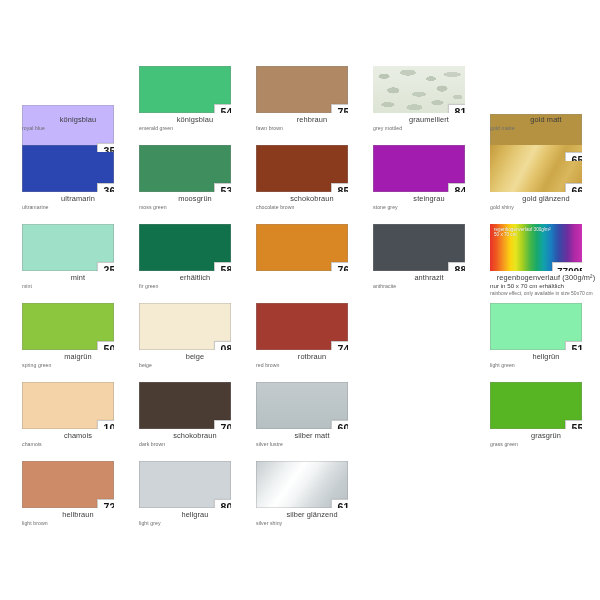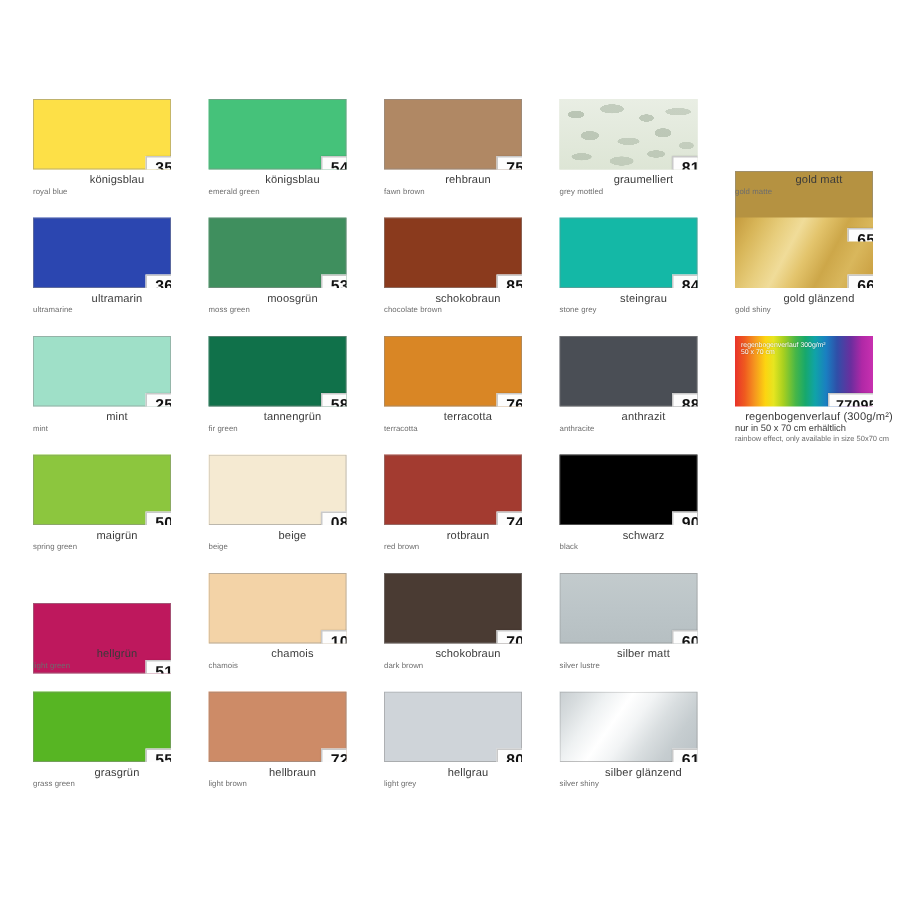--- a/index.html
+++ b/index.html
@@ -164,21 +164,21 @@
     white-space: nowrap;
     text-shadow: 0 0 1px rgba(0,0,0,0.35);
   }
 </style>
 </head>
 <body>
 
 <div id="sheet">
   <div class="grid" id="grid">
       <div class="cell">
-        <div class="swatch  hairline" style="background: #fde047;">
+        <div class="swatch  hairline" style="background: #c4b5fd; margin-top: 39px;">
           <div class="code">35</div>
         </div>
         <div class="labels">
           <div class="name-de">königsblau</div>
           <div class="name-en">royal blue</div>
         </div>
       </div>
       <div class="cell">
         <div class="swatch  hairline" style="background: rgb(69, 194, 122);">
           <div class="code">54</div>
@@ -236,21 +236,21 @@
       <div class="cell">
         <div class="swatch  hairline" style="background: rgb(138, 58, 29);">
           <div class="code">85</div>
         </div>
         <div class="labels">
           <div class="name-de">schokobraun</div>
           <div class="name-en">chocolate brown</div>
         </div>
       </div>
       <div class="cell">
-        <div class="swatch  hairline" style="background: #14b8a6;">
+        <div class="swatch  hairline" style="background: #a21caf;">
           <div class="code">84</div>
         </div>
         <div class="labels">
           <div class="name-de">steingrau</div>
           <div class="name-en">stone grey</div>
         </div>
       </div>
       <div class="cell">
         <div class="swatch surf-goldglanz">
           <div class="code">66</div>
@@ -267,31 +267,27 @@
         <div class="labels">
           <div class="name-de">mint</div>
           <div class="name-en">mint</div>
         </div>
       </div>
       <div class="cell">
         <div class="swatch  hairline" style="background: rgb(16, 113, 74);">
           <div class="code">58</div>
         </div>
         <div class="labels">
-          <div class="name-de">tannengrün</div>
+          <div class="name-de">erhältlich</div>
           <div class="name-en">fir green</div>
         </div>
       </div>
       <div class="cell">
         <div class="swatch  hairline" style="background: rgb(217, 134, 37);">
           <div class="code">76</div>
-        </div>
-        <div class="labels">
-          <div class="name-de">terracotta</div>
-          <div class="name-en">terracotta</div>
         </div>
       </div>
       <div class="cell">
         <div class="swatch  hairline" style="background: rgb(74, 78, 85);">
           <div class="code">88</div>
         </div>
         <div class="labels">
           <div class="name-de">anthrazit</div>
           <div class="name-en">anthracite</div>
         </div>
@@ -330,32 +326,23 @@
       </div>
       <div class="cell">
         <div class="swatch  hairline" style="background: rgb(163, 59, 48);">
           <div class="code">74</div>
         </div>
         <div class="labels">
           <div class="name-de">rotbraun</div>
           <div class="name-en">red brown</div>
         </div>
       </div>
-      <div class="cell">
-        <div class="swatch  hairline" style="background: rgb(0, 0, 0);">
-          <div class="code">90</div>
-        </div>
-        <div class="labels">
-          <div class="name-de">schwarz</div>
-          <div class="name-en">black</div>
-        </div>
-      </div>
       <div class="cell empty"></div>
       <div class="cell">
-        <div class="swatch  hairline" style="background: #be185d; margin-top: 20px;">
+        <div class="swatch  hairline" style="background: #86efac;">
           <div class="code">51</div>
         </div>
         <div class="labels">
           <div class="name-de">hellgrün</div>
           <div class="name-en">light green</div>
         </div>
       </div>
       <div class="cell">
         <div class="swatch  hairline" style="background: rgb(243, 211, 167);">
           <div class="code">10</div>

